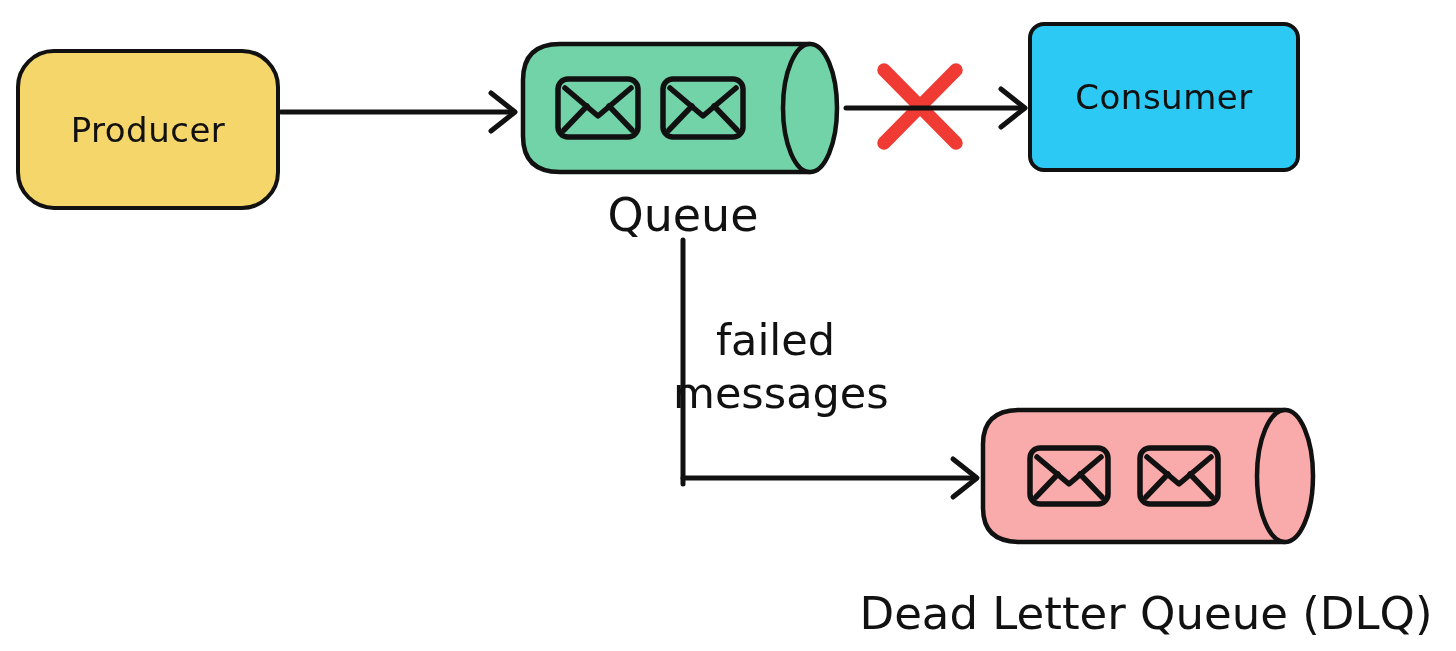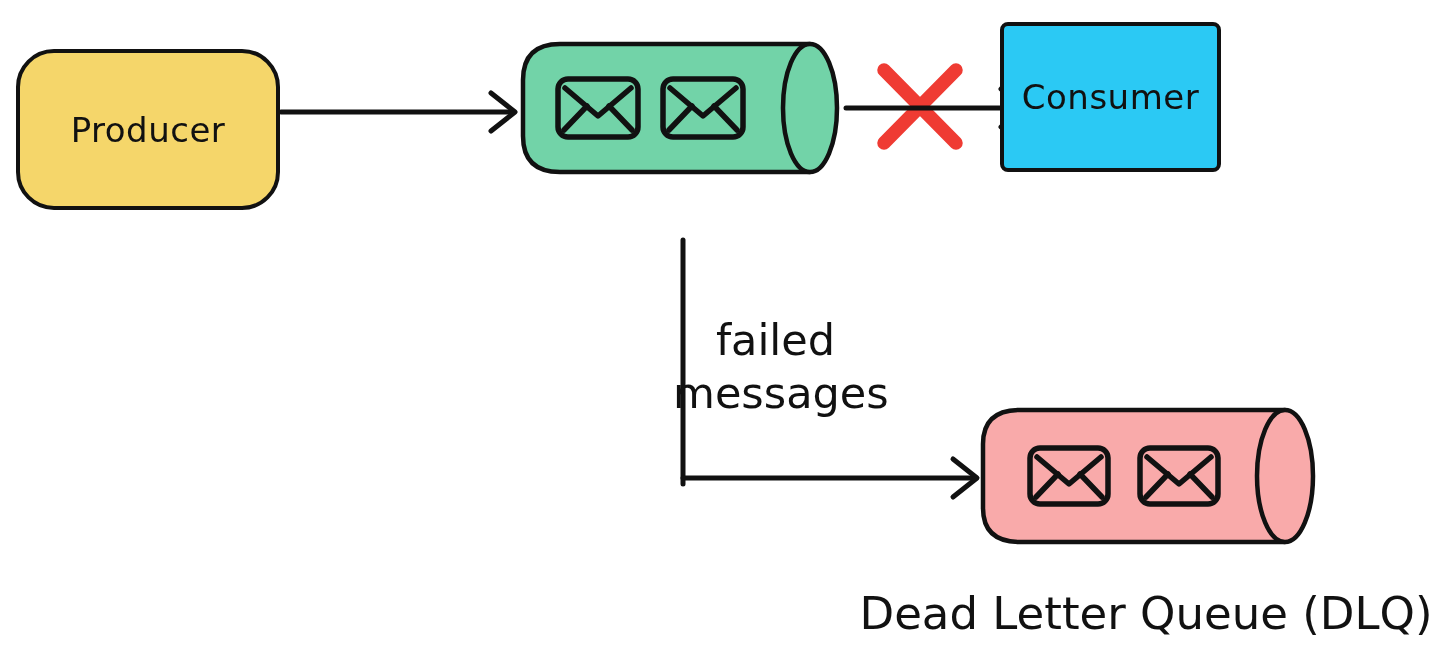--- a/index.html
+++ b/index.html
@@ -36,25 +36,25 @@
     letter-spacing: 0.5px;
   }
   .node-producer {
     left: 16px;
     top: 49px;
     width: 264px;
     height: 161px;
     border-radius: 38px;
   }
   .node-consumer {
-    left: 1000px;
+    left: 1028px;
     top: 22px;
-    width: 221px;
+    width: 272px;
     height: 150px;
-    border-radius: 8px;
+    border-radius: 16px;
   }
   .diagram-label {
     position: absolute;
     text-align: center;
     color: #111111;
   }
   .label-queue {
     left: 583px;
     top: 188px;
     width: 200px;
@@ -146,20 +146,21 @@
   </svg>
 
   <div class="node node-producer" style="background-color: rgb(245, 214, 106);">
     <span>Producer</span>
   </div>
 
   <div class="node node-consumer" style="background-color: rgb(43, 201, 244);">
     <span>Consumer</span>
   </div>
 
+  <div class="diagram-label label-queue">Queue</div>
 
   <div class="diagram-label label-edge">
     <div>failed</div>
     <div>messages</div>
   </div>
 
   <div class="diagram-label label-dlq">Dead Letter Queue (DLQ)</div>
 
 </div>
 

